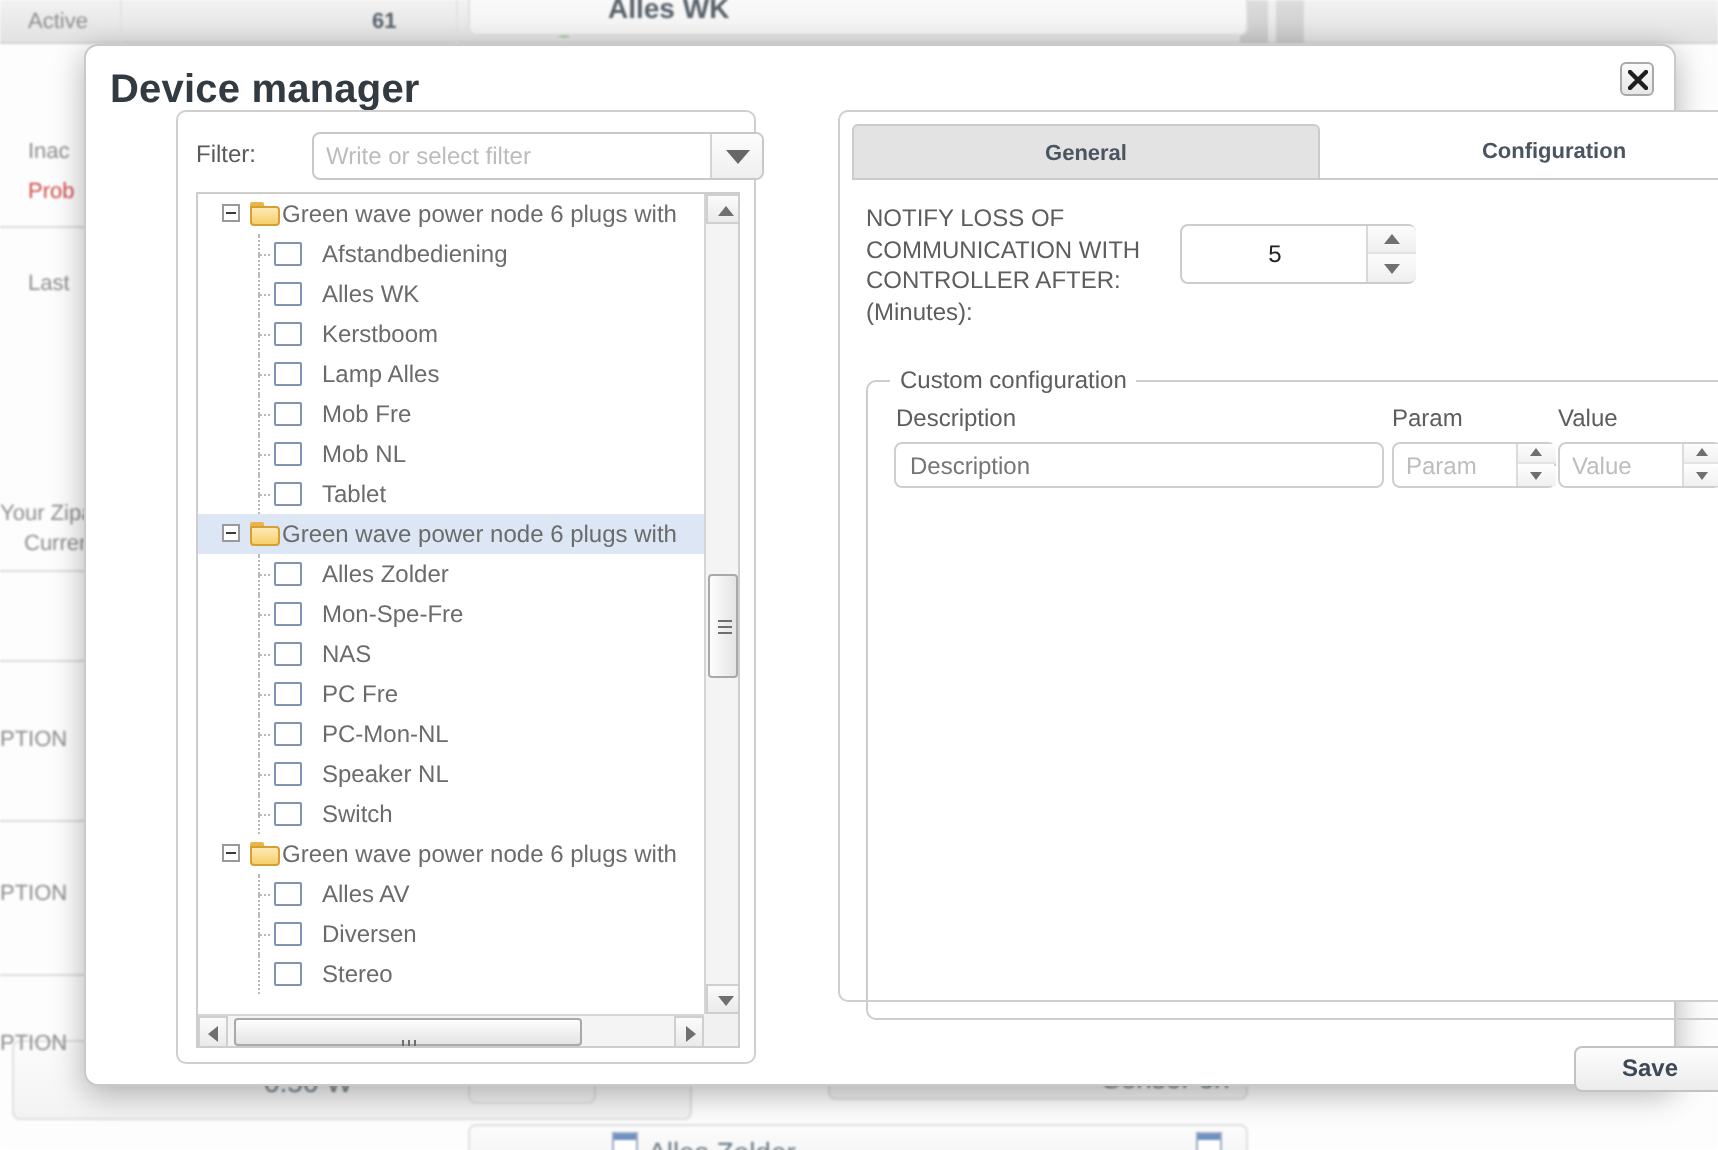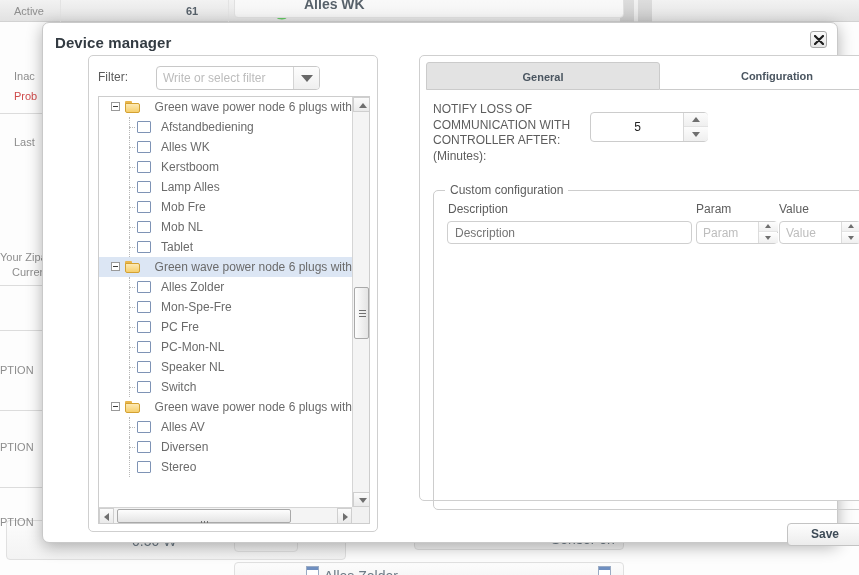--- a/index.html
+++ b/index.html
@@ -69,21 +69,21 @@
     position: absolute;
     left: 42px; top: 22px;
     width: 796px; height: 521px;
     background: #ffffff;
     border: 1px solid #c9c9c9;
     border-radius: 7px;
     box-shadow: 0 4px 16px rgba(0,0,0,0.30);
   }
   #modal-title {
     position: absolute; left: 12px; top: 11px;
-    font-size: 15px; font-weight: bold; color: #333b42;
+    font-size: 20px; font-weight: bold; color: #333b42;
     letter-spacing: .1px;
   }
   #close-btn {
     position: absolute; right: 10px; top: 8px;
     width: 17px; height: 17px;
     border: 1px solid #a9a9a9;
     border-radius: 3px;
     background: linear-gradient(#fbfbfb,#e6e6e6);
     cursor: pointer;
   }
@@ -102,21 +102,21 @@
   #filter-row {
     position: absolute; left: 9px; top: 10px;
     width: 272px; height: 24px;
   }
   #filter-label {
     position: absolute; left: 0; top: 4px;
     font-size: 12px; color: #5a5a5a;
   }
   #filter-combo {
     position: absolute; left: 58px; top: 0;
-    width: 164px; height: 24px;
+    width: 226px; height: 24px;
     border: 1px solid #c8c8c8;
     border-radius: 4px;
     background: #fff;
   }
   #filter-input {
     position: absolute; left: 0; top: 0;
     width: 177px; height: 22px;
     border: 0; outline: none;
     background: transparent;
     font-family: "Liberation Sans", sans-serif;
@@ -155,21 +155,21 @@
     overflow: hidden;
   }
   .tnode {
     position: relative;
     height: 20px;
     white-space: nowrap;
     font-size: 12px;
     color: #6b6b6b;
     line-height: 20px;
   }
-  .tnode.group { padding-left: 12px; text-align: right; }
+  .tnode.group { padding-left: 12px; }
   .tnode.leaf  { padding-left: 40px; }
   .tnode.sel { background: #dce6f4; }
   .toggle {
     position: absolute; left: 12px; top: 5px;
     width: 9px; height: 9px;
     border: 1px solid #9a9a9a;
     background: #fff;
   }
   .toggle:after {
     content: ""; position: absolute;
@@ -498,20 +498,21 @@
             <div class="tnode leaf"><span class="dashline"></span><span class="dashelbow"></span><span class="devico"><span class="hdr"></span><span class="ln"></span><span class="ln s"></span><span class="ln"></span></span><span class="lname">Lamp Alles</span></div>
             <div class="tnode leaf"><span class="dashline"></span><span class="dashelbow"></span><span class="devico"><span class="hdr"></span><span class="ln"></span><span class="ln s"></span><span class="ln"></span></span><span class="lname">Mob Fre</span></div>
             <div class="tnode leaf"><span class="dashline"></span><span class="dashelbow"></span><span class="devico"><span class="hdr"></span><span class="ln"></span><span class="ln s"></span><span class="ln"></span></span><span class="lname">Mob NL</span></div>
             <div class="tnode leaf"><span class="dashline"></span><span class="dashelbow"></span><span class="devico"><span class="hdr"></span><span class="ln"></span><span class="ln s"></span><span class="ln"></span></span><span class="lname">Tablet</span></div>
             <div class="tnode group sel"><span class="toggle"></span><span class="folder">
                 <span class="tab"></span>
                 <span class="body"></span>
               </span><span class="gname">Green wave power node 6 plugs with</span></div>
             <div class="tnode leaf"><span class="dashline"></span><span class="dashelbow"></span><span class="devico"><span class="hdr"></span><span class="ln"></span><span class="ln s"></span><span class="ln"></span></span><span class="lname">Alles Zolder</span></div>
             <div class="tnode leaf"><span class="dashline"></span><span class="dashelbow"></span><span class="devico"><span class="hdr"></span><span class="ln"></span><span class="ln s"></span><span class="ln"></span></span><span class="lname">Mon-Spe-Fre</span></div>
+            <div class="tnode leaf"><span class="dashline"></span><span class="dashelbow"></span><span class="devico"><span class="hdr"></span><span class="ln"></span><span class="ln s"></span><span class="ln"></span></span><span class="lname">NAS</span></div>
             <div class="tnode leaf"><span class="dashline"></span><span class="dashelbow"></span><span class="devico"><span class="hdr"></span><span class="ln"></span><span class="ln s"></span><span class="ln"></span></span><span class="lname">PC Fre</span></div>
             <div class="tnode leaf"><span class="dashline"></span><span class="dashelbow"></span><span class="devico"><span class="hdr"></span><span class="ln"></span><span class="ln s"></span><span class="ln"></span></span><span class="lname">PC-Mon-NL</span></div>
             <div class="tnode leaf"><span class="dashline"></span><span class="dashelbow"></span><span class="devico"><span class="hdr"></span><span class="ln"></span><span class="ln s"></span><span class="ln"></span></span><span class="lname">Speaker NL</span></div>
             <div class="tnode leaf"><span class="dashline"></span><span class="dashelbow"></span><span class="devico"><span class="hdr"></span><span class="ln"></span><span class="ln s"></span><span class="ln"></span></span><span class="lname">Switch</span></div>
             <div class="tnode group"><span class="toggle"></span><span class="folder">
                 <span class="tab"></span>
                 <span class="body"></span>
               </span><span class="gname">Green wave power node 6 plugs with</span></div>
             <div class="tnode leaf"><span class="dashline"></span><span class="dashelbow"></span><span class="devico"><span class="hdr"></span><span class="ln"></span><span class="ln s"></span><span class="ln"></span></span><span class="lname">Alles AV</span></div>
             <div class="tnode leaf"><span class="dashline"></span><span class="dashelbow"></span><span class="devico"><span class="hdr"></span><span class="ln"></span><span class="ln s"></span><span class="ln"></span></span><span class="lname">Diversen</span></div>

